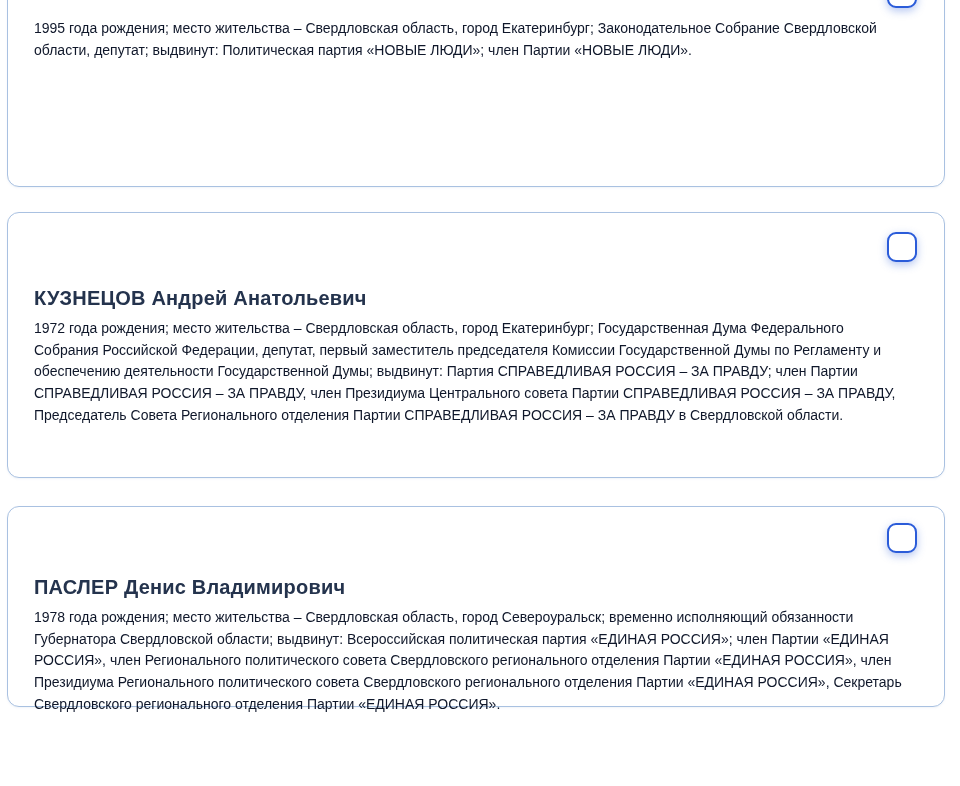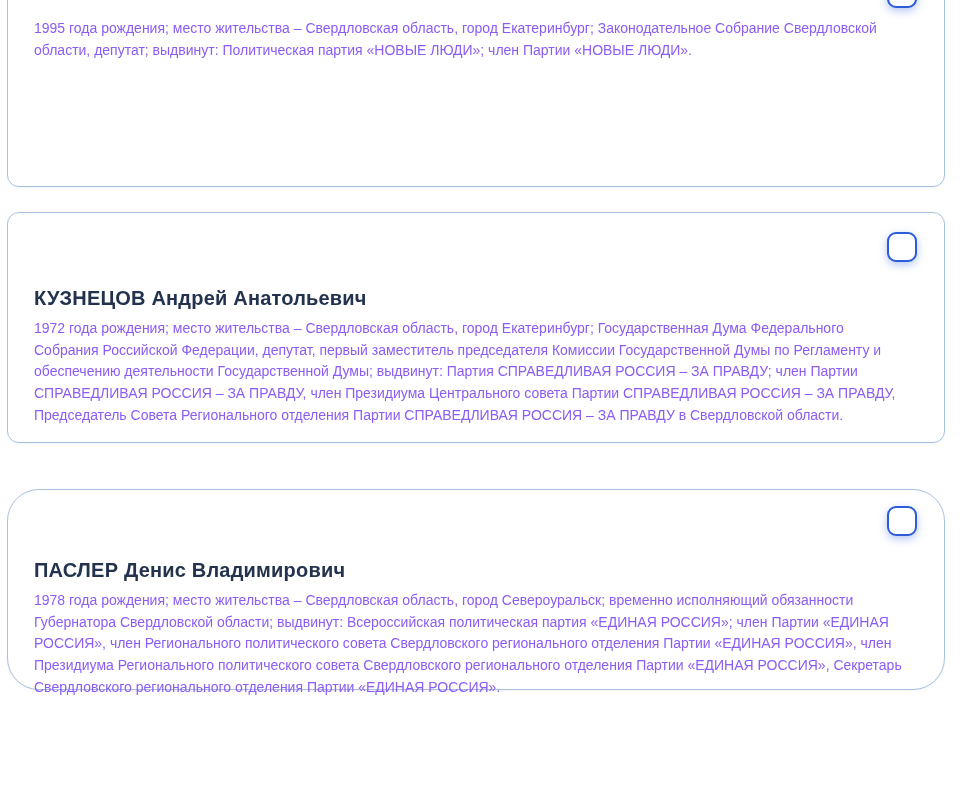--- a/index.html
+++ b/index.html
@@ -18,22 +18,22 @@
     position: absolute;
     left: 7px;
     width: 938px;
     background: #ffffff;
     border: 1px solid #a9c1e1;
     border-radius: 12px;
     box-sizing: border-box;
     box-shadow: 0 1px 2px rgba(120, 150, 200, 0.10);
   }
   .card-1 { top: -53px; height: 240px; }
-  .card-2 { top: 212px; height: 231px; }
-  .card-3 { top: 489px; height: 201px; border-radius: 32px; }
+  .card-2 { top: 212px; height: 266px; }
+  .card-3 { top: 506px; height: 201px; }
 
   .card-content {
     position: absolute;
     left: 26px;
     right: 36px;
     top: 0;
   }
   .card-1 .card-content { padding-top: 70px; }
   .card-2 .card-content { padding-top: 72px; }
   .card-3 .card-content { padding-top: 67px; }
@@ -45,21 +45,21 @@
     font-weight: 600;
     letter-spacing: 0.2px;
     color: #24334d;
   }
   .candidate-details {
     margin: 0;
     max-width: 878px;
     font-size: 14px;
     line-height: 21.7px;
     font-weight: 400;
-    color: #8b5cf6;
+    color: #0f172a;
   }
 
   .checkbox {
     position: absolute;
     right: 27px;
     width: 30px;
     height: 30px;
     box-sizing: border-box;
     background: #ffffff;
     border: 2px solid #2b5cd9;

